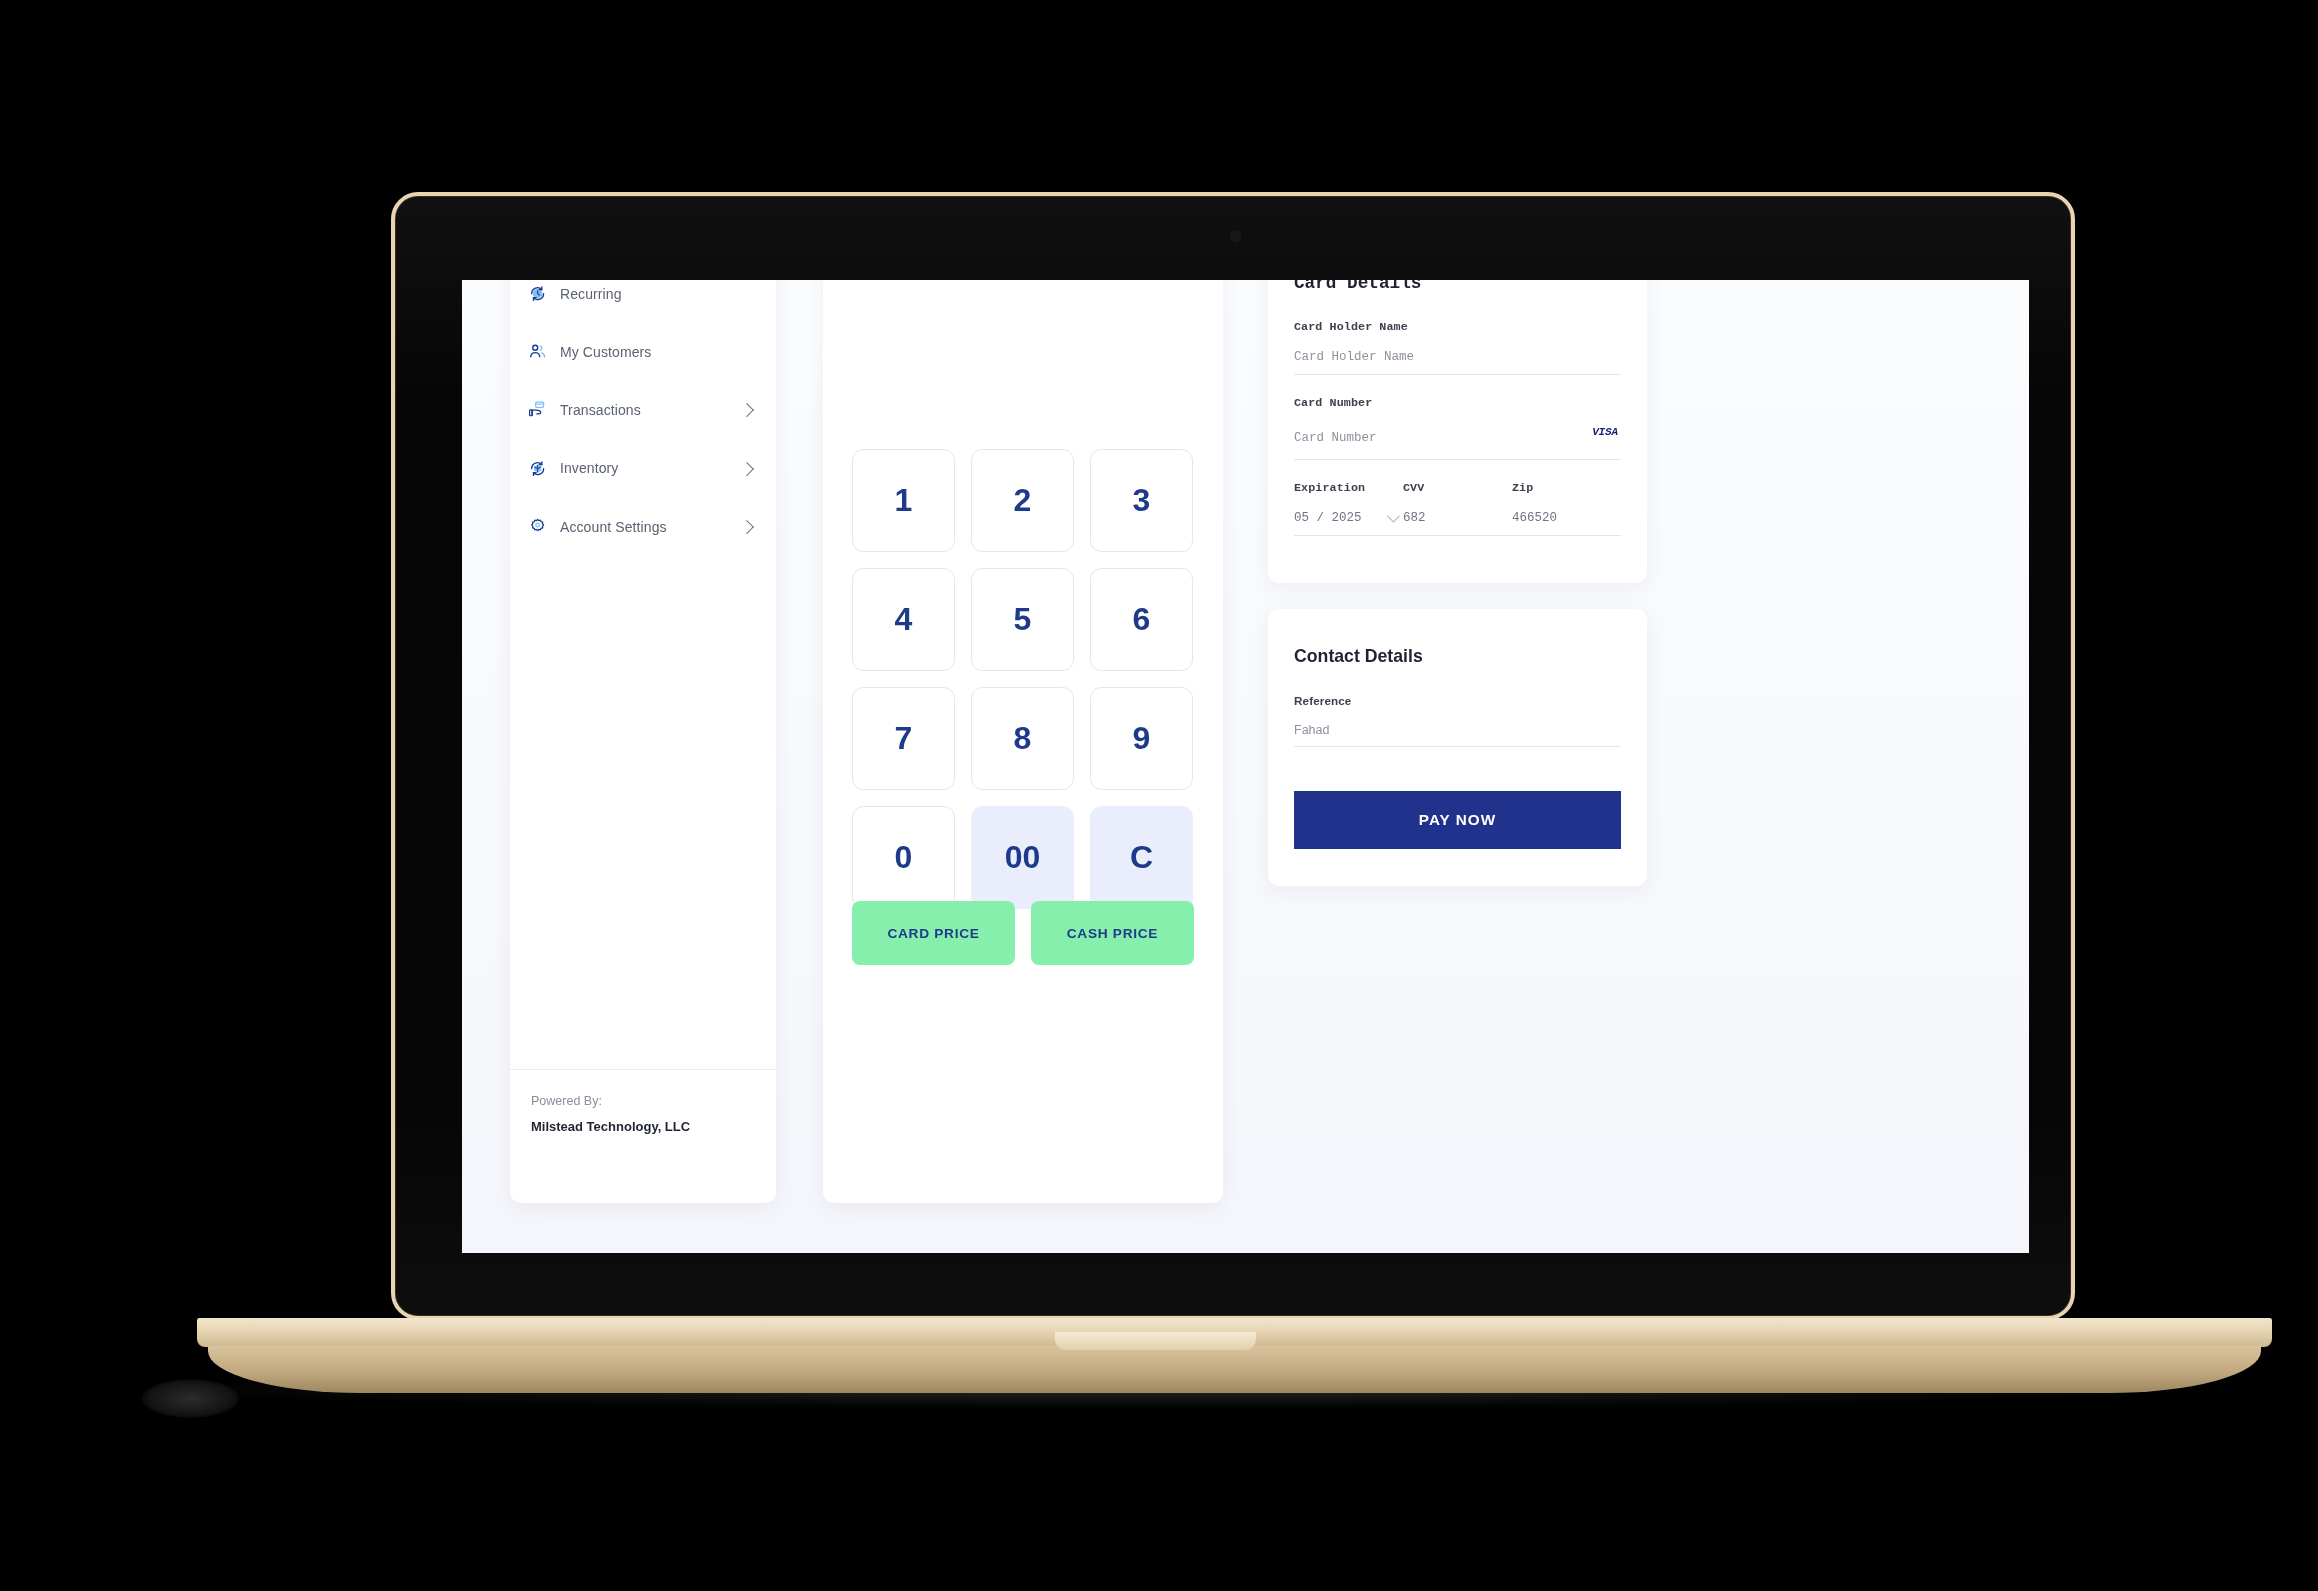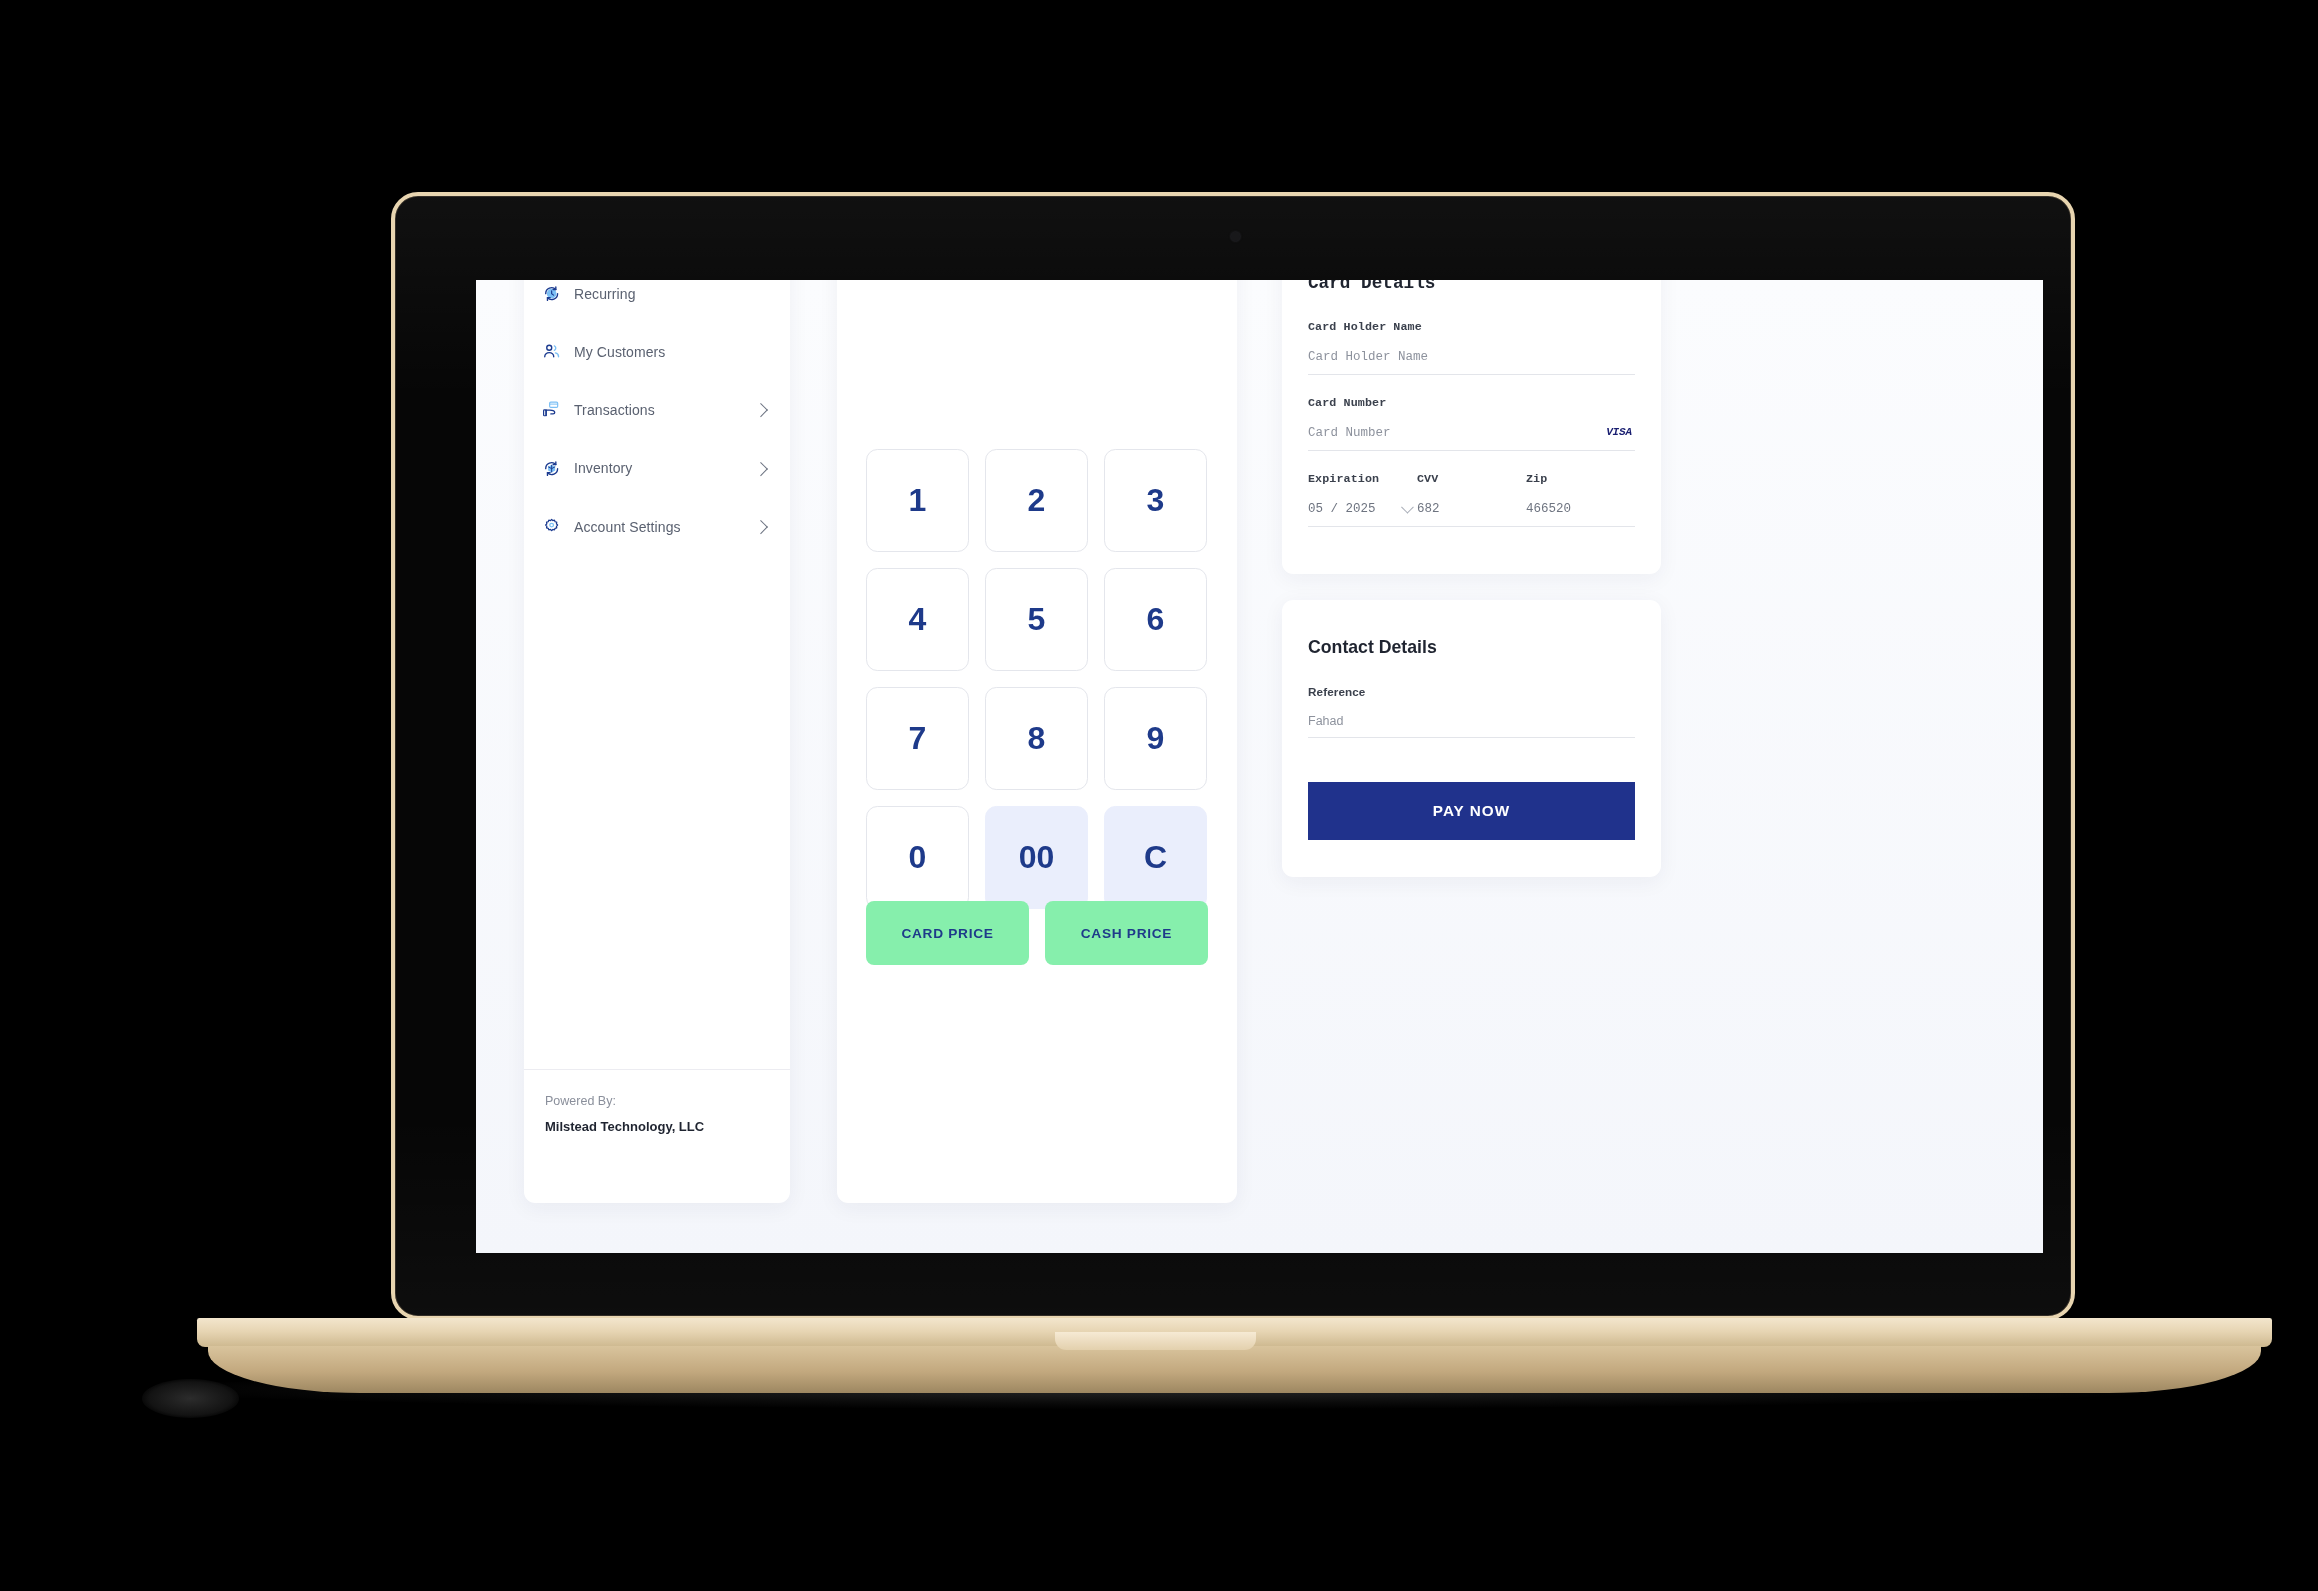--- a/index.html
+++ b/index.html
@@ -42,21 +42,21 @@
     width: 8.9px; height: 8.9px;
     border-radius: 50%;
     background: #18181a;
     box-shadow: 0 0 1.6px 0.8px #202024;
     z-index: 4;
   }
 
   
   #screen-viewport {
     position: absolute;
-    left: 476px; top: 280px;
+    left: 462px; top: 280px;
     width: 1567px; height: 973px;
     overflow: hidden;
     background: #f7f8fc;
     z-index: 3;
   }
 
   
   #laptop-chin {
     position: absolute;
     left: 391px; top: 1257px;
@@ -250,21 +250,21 @@
     width: 8.9px; height: 8.9px; flex: 0 0 8.9px;
     border-right: 1.6px solid #a7acb6;
     border-bottom: 1.6px solid #a7acb6;
     transform: rotate(45deg) translate(-1.6px,-1.6px);
     margin-right: 4.8px;
   }
 
   
   #visa-mark {
     width: 32px; flex: 0 0 32px;
-    margin-left: 8px; margin-bottom: 2px;
+    margin-left: 8px; margin-bottom: 11px;
   }
   .visa-bar-top { height: 3.2px; background: #1a1f71; border-radius: 0.8px; }
   .visa-text {
     font-size: 11px; font-weight: bold; font-style: italic;
     color: #1a1f71; text-align: center; letter-spacing: -0.2px;
     line-height: 13px;
   }
   .visa-bar-bot { height: 3.2px; background: #f7b600; border-radius: 0.8px; }
 
   .triple-row { display: flex; }

